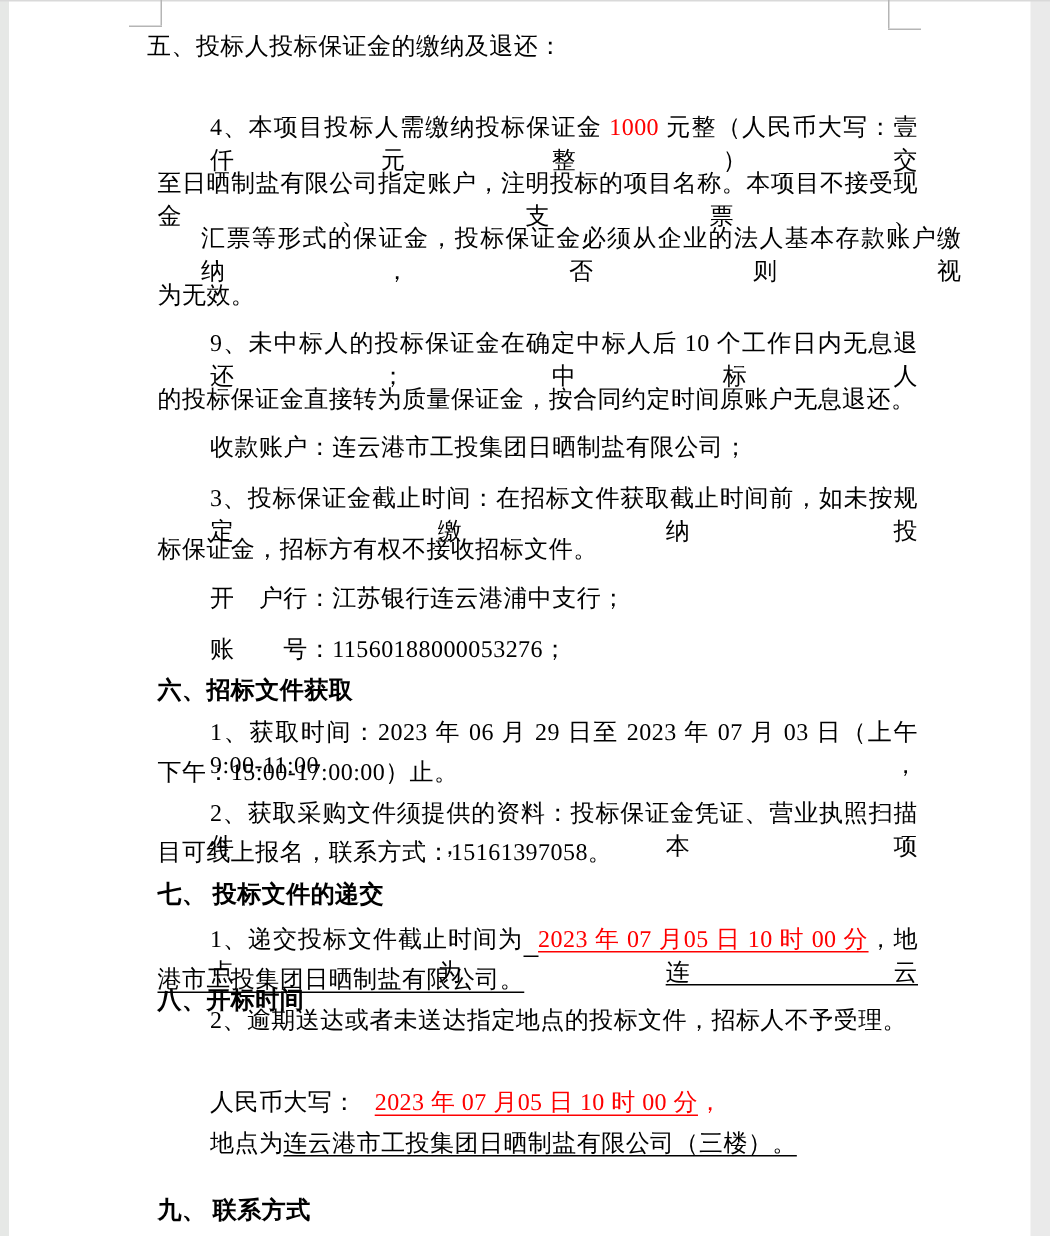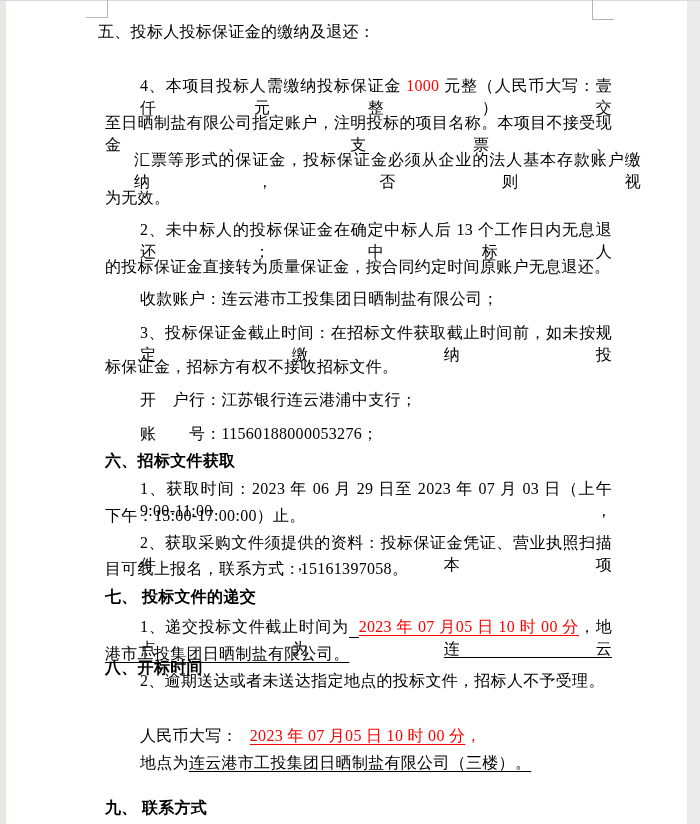--- a/index.html
+++ b/index.html
@@ -58,21 +58,21 @@
 </div>
 
 <div class="ln" style="top:21px; left:98px;">五、投标人投标保证金的缴纳及退还：</div>
 
 <div class="ln just" style="top:75px; left:140px; width:472px;"><span>4、本项目投标人需缴纳投标保证金 </span><span class="red">1000</span><span> 元整（人民币大写：壹仟元整）交</span></div>
 
 <div class="ln just" style="top:112px; left:105px; width:507px;">至日晒制盐有限公司指定账户，注明投标的项目名称。本项目不接受现金、支票、</div>
 <div class="ln just" style="top:149px; left:105px; width:507px;margin-left:29px;">汇票等形式的保证金，投标保证金必须从企业的法人基本存款账户缴纳，否则视</div>
 <div class="ln" style="top:187px; left:105px;">为无效。</div>
 
-<div class="ln just" style="top:219px; left:140px; width:472px;">2、未中标人的投标保证金在确定中标人后 13 个工作日内无息退还；中标人</div>
+<div class="ln just" style="top:219px; left:140px; width:472px;">9、未中标人的投标保证金在确定中标人后 10 个工作日内无息退还；中标人</div>
 <div class="ln" style="top:256px; left:105px;">的投标保证金直接转为质量保证金，按合同约定时间原账户无息退还。</div>
 
 <div class="ln" style="top:288px; left:140px;">收款账户：连云港市工投集团日晒制盐有限公司；</div>
 
 <div class="ln just" style="top:322px; left:140px; width:472px;">3、投标保证金截止时间：在招标文件获取截止时间前，如未按规定缴纳投</div>
 <div class="ln" style="top:356px; left:105px;">标保证金，招标方有权不接收招标文件。</div>
 
 <div class="ln" style="top:389px; left:140px;">开　户行：江苏银行连云港浦中支行；</div>
 <div class="ln" style="top:423px; left:140px;">账　　号：11560188000053276；</div>
 

